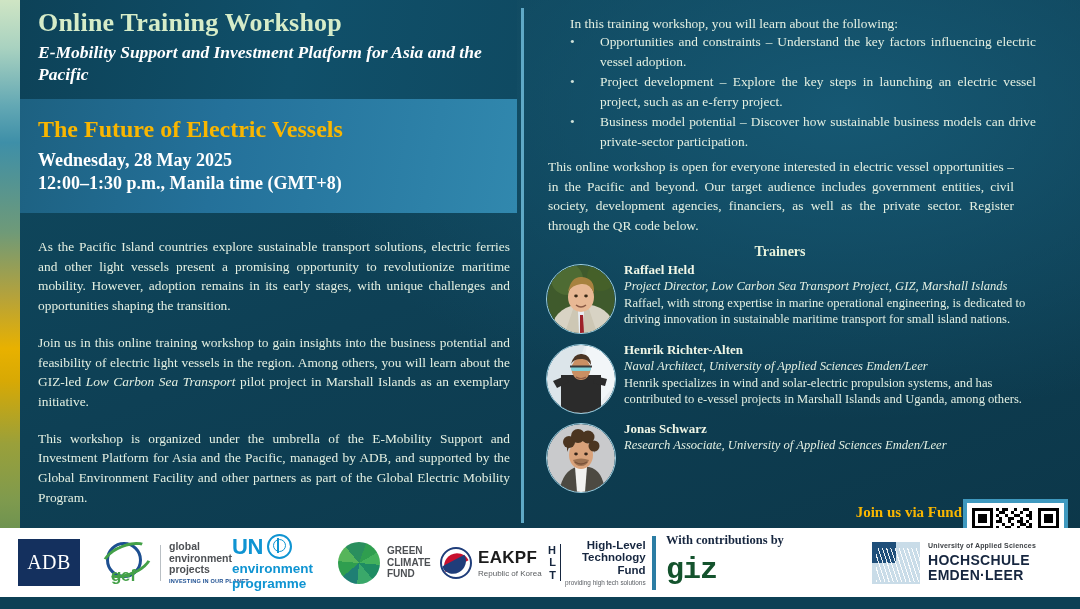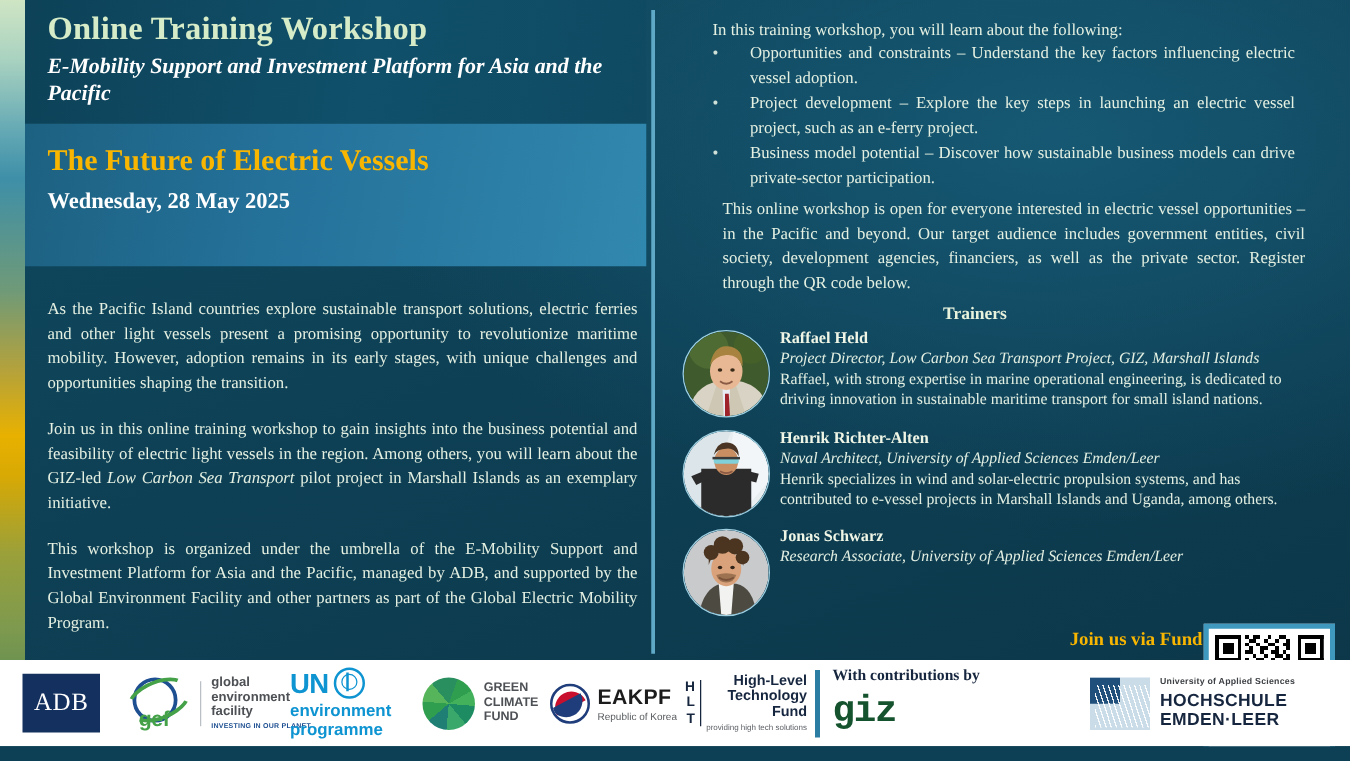--- a/index.html
+++ b/index.html
@@ -89,21 +89,21 @@
   #bullets{
     position:absolute;left:570px;top:32px;width:466px;
     color:#e4f0e2;font-size:13.4px;line-height:1.46;
   }
   #bullets .bl{
     display:flex;margin-bottom:1px;text-align:justify;
   }
   #bullets .dot{width:30px;flex:none;color:#cfe0d8;}
   #bullets .btxt{flex:1;text-align:justify;}
   #right-para{
-    position:absolute;left:578px;top:157px;width:466px;
+    position:absolute;left:548px;top:157px;width:466px;
     color:#e4f0e2;font-size:13.4px;line-height:1.46;text-align:justify;
   }
 
   #trainers-heading{
     position:absolute;left:570px;top:244px;width:420px;
     text-align:center;color:#e8f3dd;font-size:14px;font-weight:bold;
   }
 
   .trainer{position:absolute;left:546px;width:500px;}
   .trainer .avatar{
@@ -273,20 +273,21 @@
 
   <div id="accent-strip"></div>
 
   <div id="header-top"></div>
   <div id="title-main">Online Training Workshop</div>
   <div id="title-sub">E-Mobility Support and Investment Platform for Asia and the Pacific</div>
 
   <div id="header-band"></div>
   <div id="band-title">The Future of Electric Vessels</div>
   <div id="band-date">Wednesday, 28 May 2025</div>
+  <div id="band-time">12:00–1:30 p.m., Manila time (GMT+8)</div>
 
   <div id="divider"></div>
 
   <div id="left-body">
     <p>As the Pacific Island countries explore sustainable transport solutions, electric ferries and other light vessels present a promising opportunity to revolutionize maritime mobility. However, adoption remains in its early stages, with unique challenges and opportunities shaping the transition.</p>
     <p><span>Join us in this online training workshop to gain insights into the business potential and feasibility of electric light vessels in the region. Among others, you will learn about the GIZ-led </span><span class="it">Low Carbon Sea Transport</span><span> pilot project in Marshall Islands as an exemplary initiative.</span></p>
     <p>This workshop is organized under the umbrella of the E-Mobility Support and Investment Platform for Asia and the Pacific, managed by ADB, and supported by the Global Environment Facility and other partners as part of the Global Electric Mobility Program.</p>
   </div>
 
   <div id="right-intro">In this training workshop, you will learn about the following:</div>
@@ -635,21 +636,21 @@
     <div class="logo" id="logo-gef">
       <div id="gef-mark">
         <div id="gef-ring"></div>
         <div id="gef-swoosh"></div>
         <div id="gef-word">gef</div>
       </div>
       <div id="gef-rule"></div>
       <div id="gef-text">
         <div>global</div>
         <div>environment</div>
-        <div>facility</div>
+        <div>projects</div>
         <div id="gef-tag">INVESTING IN OUR PLANET</div>
       </div>
     </div>
 
     <div class="logo" id="logo-unep">
       <div id="unep-inner">
         <div id="unep-row1">
           <span id="unep-un">UN</span>
           <span id="unep-emblem"></span>
         </div>

